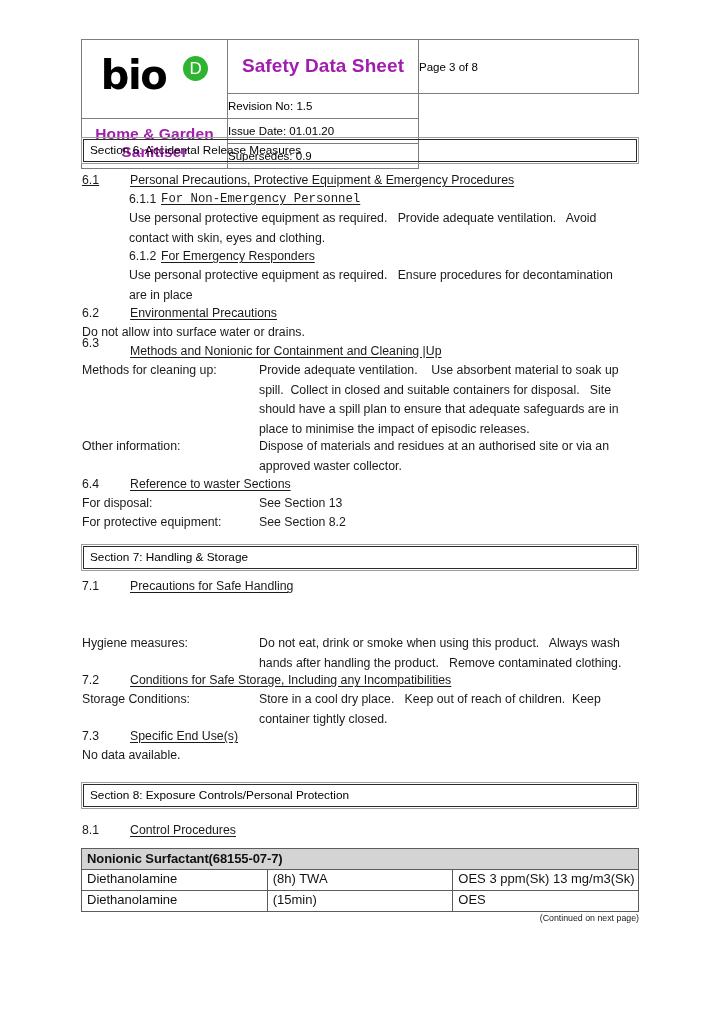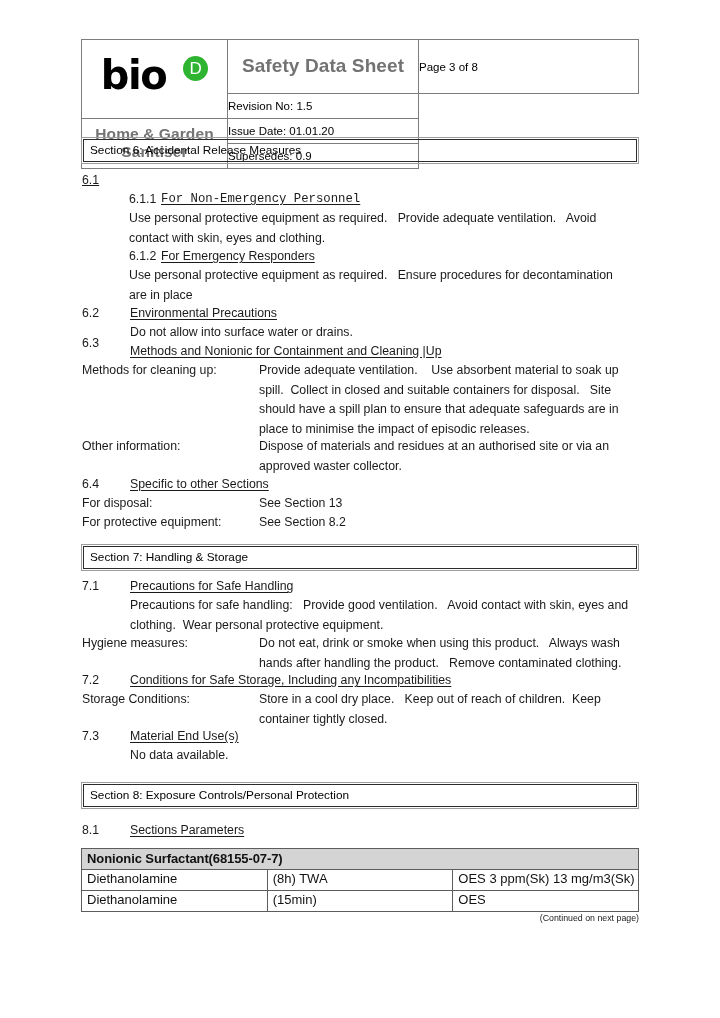--- a/index.html
+++ b/index.html
@@ -68,21 +68,21 @@
     font-weight: normal;
     line-height: 25px;
     text-align: center;
     transform: translateY(-7px);
     margin-left: -2px;
   }
   .title-cell {
     width: 190px;
     text-align: center;
     font-weight: bold;
-    color: #737373;
+    color: #a21caf;
   }
   .title-main {
     font-size: 19px;
     padding: 5px 0 6px;
     letter-spacing: 0.1px;
   }
   .title-sub {
     font-size: 15.5px;
     padding: 6px 0 7px;
     letter-spacing: 0.1px;
@@ -126,21 +126,21 @@
     text-underline-offset: 2px;
   }
   .sub-num { left: 129px; }
   .sub-title {
     text-decoration: underline;
     text-underline-offset: 2px;
   }
   .indent { left: 129px; }
   .flush { left: 82px; }
   .col2 { left: 259px; }
-  .w-flush { width: 545px; margin-left: 48px; }
+  .w-flush { width: 545px; }
   .w-indent { width: 500px; }
   .w-col2 { width: 375px; }
 
   .row-label { left: 82px; }
 
   
   .exp-table {
     position: absolute;
     left: 81px;
     top: 848px;
@@ -210,20 +210,21 @@
       <td class="meta-cell">Supersedes: 0.9</td>
     </tr>
   </tbody>
     </table>
 
   <div class="section-bar" style="top:137px;">
     <div class="section-bar-inner">Section 6: Accidental Release Measures</div>
   </div>
 
   <div class="txt num" style="top:171px;text-decoration:underline;">6.1</div>
+  <div class="txt heading-title" style="top:171px;">Personal Precautions, Protective Equipment &amp; Emergency Procedures</div>
 
   <div class="txt sub-num" style="top:190px;">6.1.1</div>
   <div class="txt sub-title" style="left:161px; top:190px;font-family:Liberation Mono, monospace;">For Non-Emergency Personnel</div>
   <div class="txt indent w-indent" style="top:209px;">Use personal protective equipment as required.   Provide adequate ventilation.   Avoid contact with skin, eyes and clothing.</div>
 
   <div class="txt sub-num" style="top:247px;">6.1.2</div>
   <div class="txt sub-title" style="left:161px; top:247px;">For Emergency Responders</div>
   <div class="txt indent w-indent" style="top:266px;">Use personal protective equipment as required.   Ensure procedures for decontamination are in place</div>
 
   <div class="txt num" style="top:304px;">6.2</div>
@@ -233,55 +234,54 @@
   <div class="txt num" style="top:334px;">6.3</div>
   <div class="txt heading-title" style="top:342px;">Methods and Nonionic for Containment and Cleaning |Up</div>
 
   <div class="txt row-label" style="top:361px;">Methods for cleaning up:</div>
   <div class="txt col2 w-col2" style="top:361px;">Provide adequate ventilation.    Use absorbent material to soak up spill.  Collect in closed and suitable containers for disposal.   Site should have a spill plan to ensure that adequate safeguards are in place to minimise the impact of episodic releases.</div>
 
   <div class="txt row-label" style="top:437px;">Other information:</div>
   <div class="txt col2 w-col2" style="top:437px;">Dispose of materials and residues at an authorised site or via an approved waster collector.</div>
 
   <div class="txt num" style="top:475px;">6.4</div>
-  <div class="txt heading-title" style="top:475px;">Specific to other Sections</div>
+  <div class="txt heading-title" style="top:475px;">Reference to waster Sections</div>
 
   <div class="txt row-label" style="top:494px;">For disposal:</div>
   <div class="txt col2 w-col2" style="top:494px;">See Section 13</div>
 
   <div class="txt row-label" style="top:513px;">For protective equipment:</div>
   <div class="txt col2 w-col2" style="top:513px;">See Section 8.2</div>
 
   <div class="section-bar" style="top:544px;">
     <div class="section-bar-inner">Section 7: Handling &amp; Storage</div>
   </div>
 
   <div class="txt num" style="top:577px;">7.1</div>
   <div class="txt heading-title" style="top:577px;">Precautions for Safe Handling</div>
-  <div class="txt flush w-flush" style="top:596px;">Precautions for safe handling:   Provide good ventilation.   Avoid contact with skin, eyes and clothing.  Wear personal protective equipment.</div>
 
   <div class="txt row-label" style="top:634px;">Hygiene measures:</div>
   <div class="txt col2 w-col2" style="top:634px;">Do not eat, drink or smoke when using this product.   Always wash hands after handling the product.   Remove contaminated clothing.</div>
 
   <div class="txt num" style="top:671px;">7.2</div>
   <div class="txt heading-title" style="top:671px;">Conditions for Safe Storage, Including any Incompatibilities</div>
 
   <div class="txt row-label" style="top:690px;">Storage Conditions:</div>
   <div class="txt col2 w-col2" style="top:690px;">Store in a cool dry place.   Keep out of reach of children.  Keep container tightly closed.</div>
 
   <div class="txt num" style="top:727px;">7.3</div>
-  <div class="txt heading-title" style="top:727px;">Material End Use(s)</div>
+  <div class="txt heading-title" style="top:727px;">Specific End Use(s)</div>
   <div class="txt flush w-flush" style="top:746px;">No data available.</div>
 
   <div class="section-bar" style="top:782px;">
     <div class="section-bar-inner">Section 8: Exposure Controls/Personal Protection</div>
   </div>
 
   <div class="txt num" style="top:821px;">8.1</div>
-  <div class="txt heading-title" style="top:821px;">Sections Parameters</div>
+  <div class="txt heading-title" style="top:821px;">Control Procedures</div>
 
   <table class="exp-table">
     <tbody>
         <tr class="exp-head">
       <td colspan="3">Nonionic Surfactant(68155-07-7)</td>
     </tr>
     <tr>
       <td class="c1">Diethanolamine</td>
       <td class="c2">(8h) TWA</td>
       <td class="c3">OES 3 ppm(Sk) 13 mg/m3(Sk)</td>

